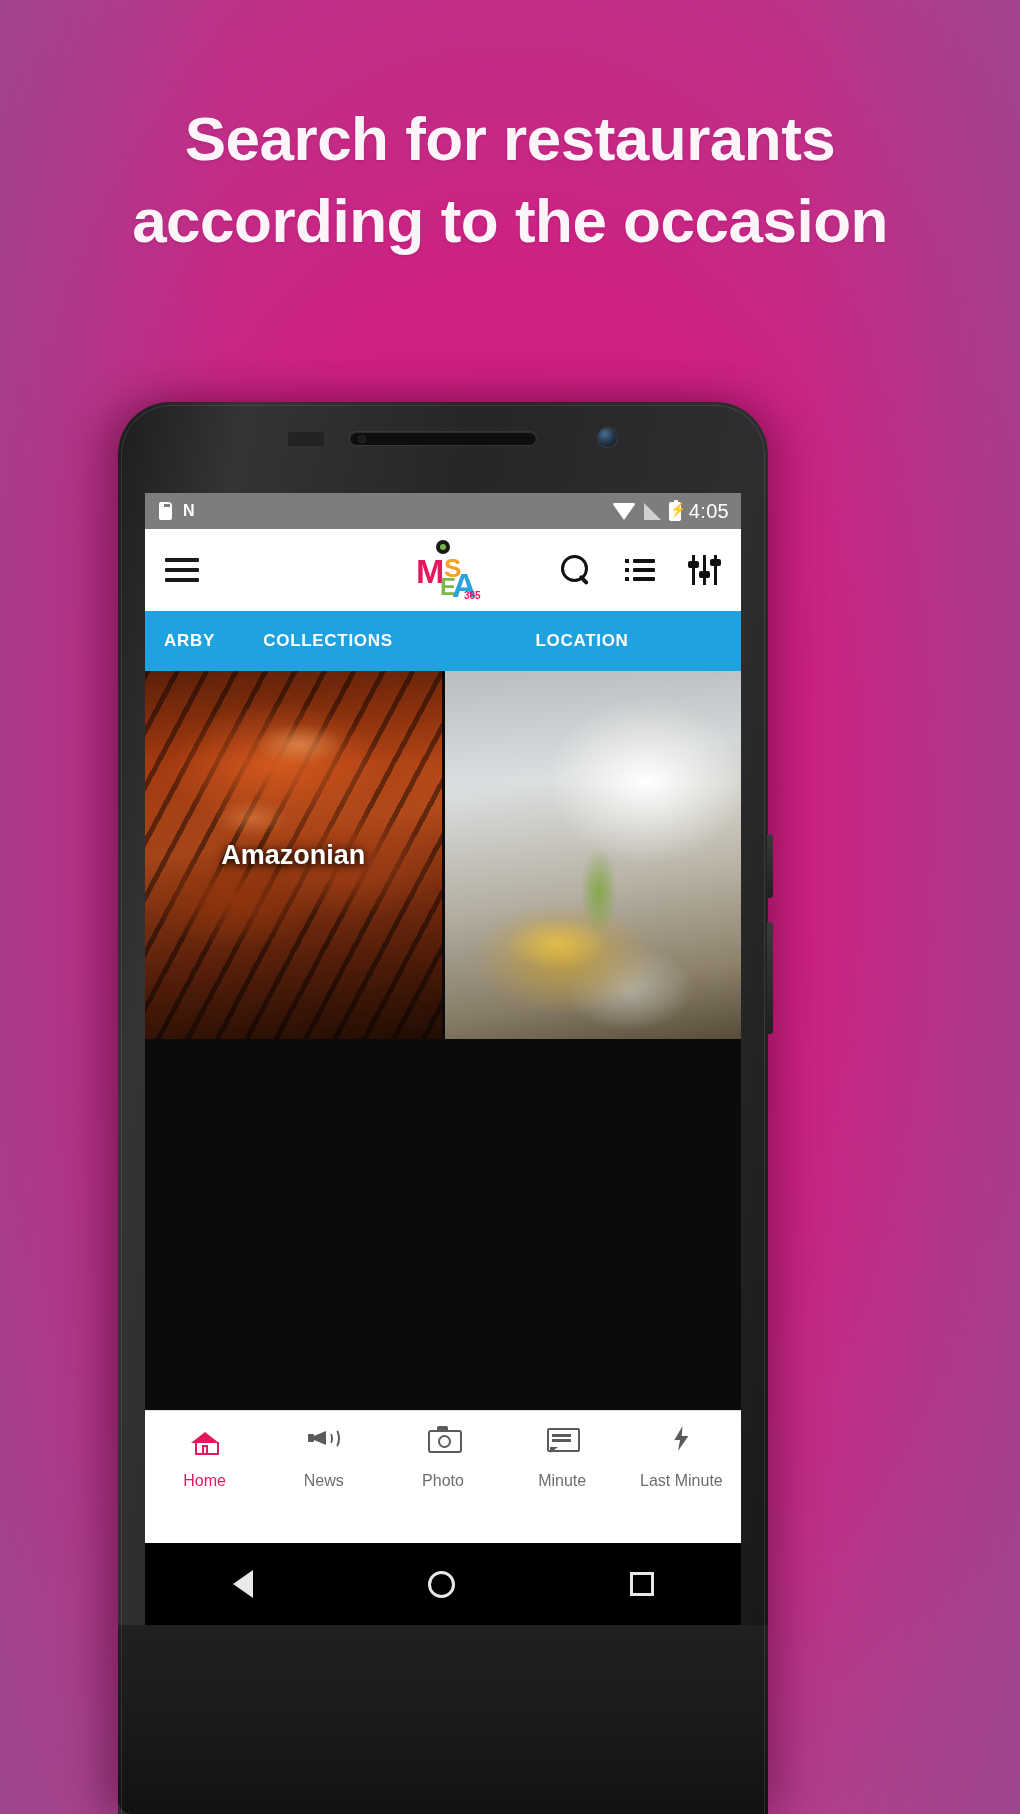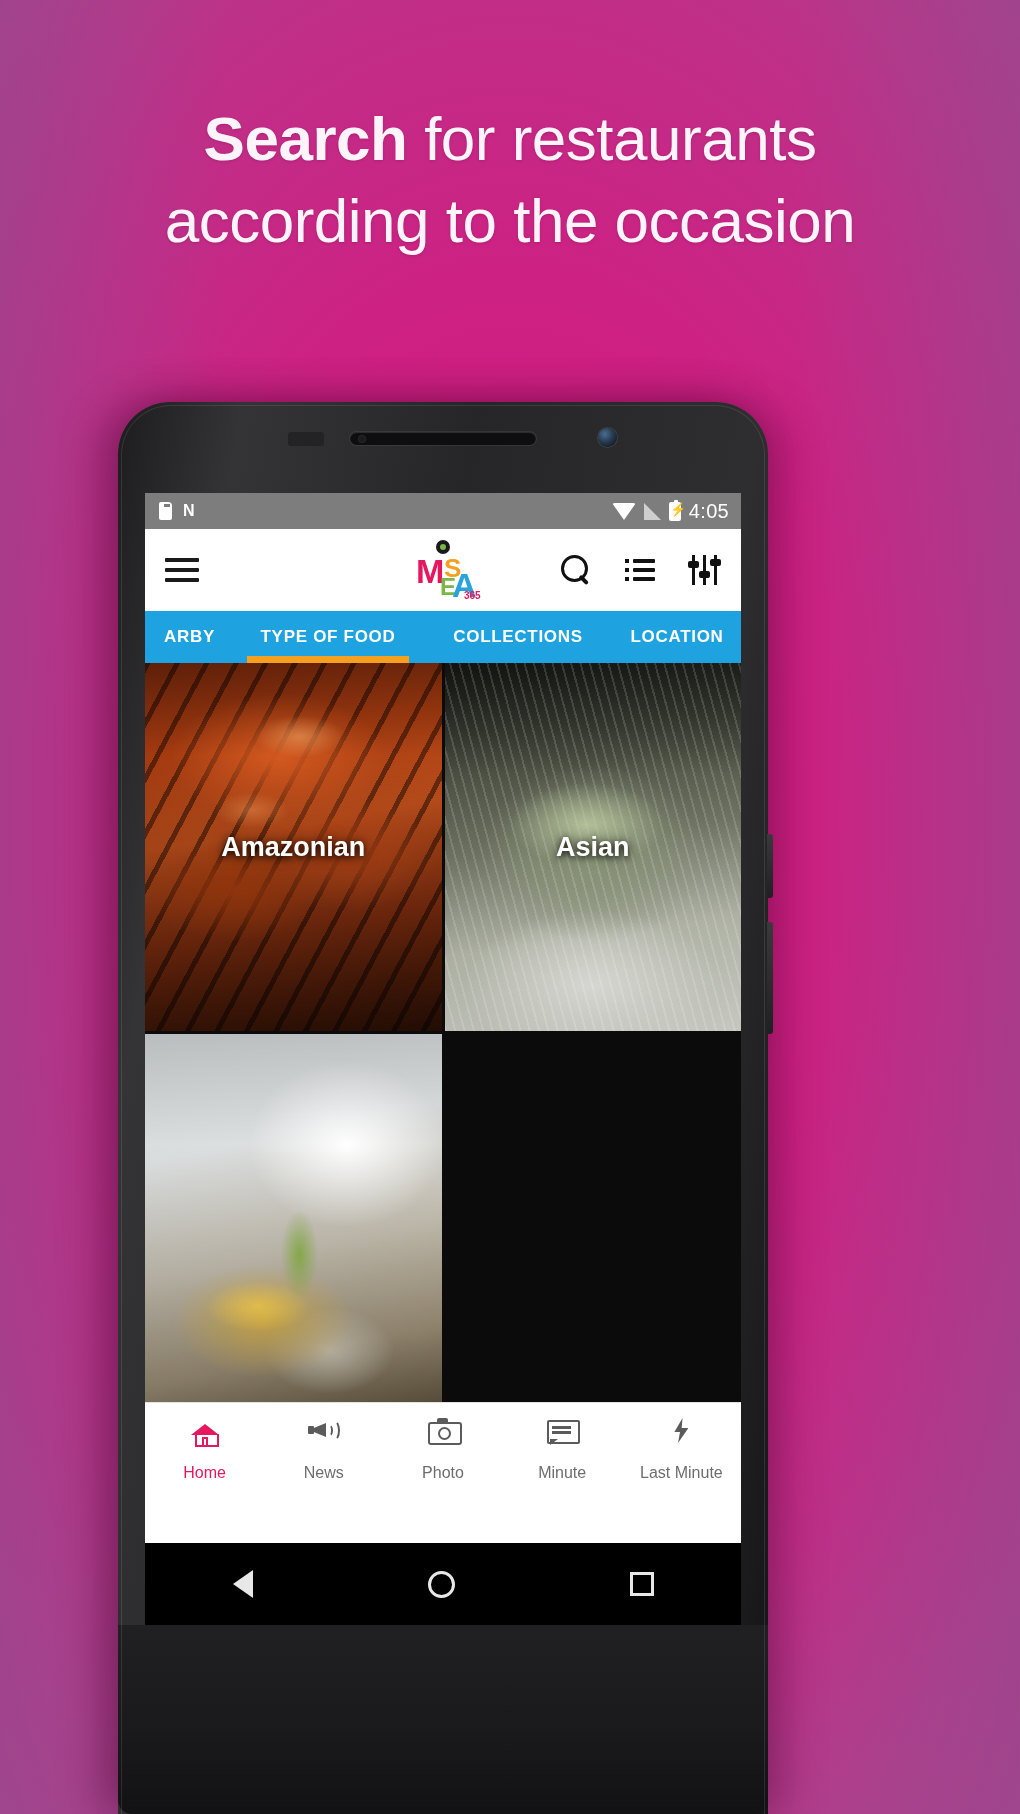--- a/index.html
+++ b/index.html
@@ -23,21 +23,21 @@
   .headline {
     position: absolute; top: 108px; left: 0; width: 1020px;
     text-align: center;
     color: #fdf4f9;
     line-height: 1.0;
     text-shadow: 0 1px 3px rgba(90,0,50,.22);
   }
   .headline .line { display: block; font-size: 62px; letter-spacing: -0.5px; }
   .headline .line1 { margin-bottom: 20px; }
   .headline .w-strong { font-weight: 700; }
-  .headline .w-light { font-weight: 400; }
+  .headline .w-light { font-weight: 700; }
 
   
   .phone {
     position: absolute;
     left: 118px; top: 402px;
     width: 650px; height: 1412px;
     background: linear-gradient(100deg, #1d1d1f 0%, #343437 14%, #262628 40%, #2e2e31 72%, #141416 100%);
     border-radius: 52px 52px 0 0;
     box-shadow: -18px 0 40px rgba(60,0,40,.38), 18px 0 40px rgba(60,0,40,.30);
   }
@@ -171,21 +171,21 @@
   .ic-tune .knob {
     position: absolute; width: 11px; height: 7px; background: #111;
     border-radius: 2px; left: -1px;
   }
   .ic-tune .k1 { top: 6px; }
   .ic-tune .k2 { top: 16px; left: 10px; }
   .ic-tune .k3 { top: 4px; left: 21px; }
 
   
   .tabs {
-    height: 52px; background: #1fa2e0;
+    height: 60px; background: #1fa2e0;
     display: flex; align-items: stretch; overflow: hidden;
     font-size: 0;
   }
   .tab {
     display: flex; align-items: center; justify-content: center;
     color: #fff; font-size: 17px; font-weight: 700; letter-spacing: .7px;
     position: relative; white-space: nowrap; cursor: pointer;
     padding: 0 14px;
   }
   .tab.t-nearby { width: 88px; justify-content: flex-end; padding-right: 18px; }
@@ -462,33 +462,28 @@
             <span class="bar"></span>
           <span class="knob k1"></span>
             <span class="knob k2"></span>
             <span class="knob k3"></span>
         </span>
       </div>
     </div>
 
     <div class="tabs">
       <div class="tab t-nearby">ARBY</div>
-      <div class="tab t-food active">TYPE OF FOOD</div>
       <div class="tab t-coll">COLLECTIONS</div>
       <div class="tab t-loc">LOCATION</div>
     </div>
 
     <div class="grid">
       <div class="tile">
         <div class="photo ph-american"></div>
         <div class="label">Amazonian</div>
-      </div>
-      <div class="tile">
-        <div class="photo ph-asian"></div>
-        <div class="label">Asian</div>
       </div>
       <div class="tile">
         <div class="photo ph-author"></div>
       </div>
     </div>
 
     <div class="bottomnav">
       <div class="nav-item active">
         <span class="nic nic-home">
             <i></i>

